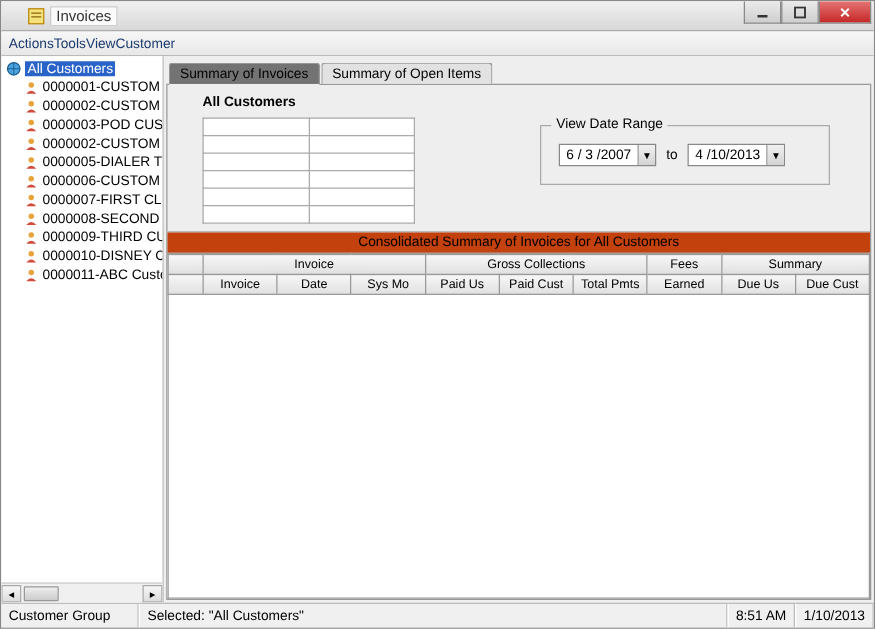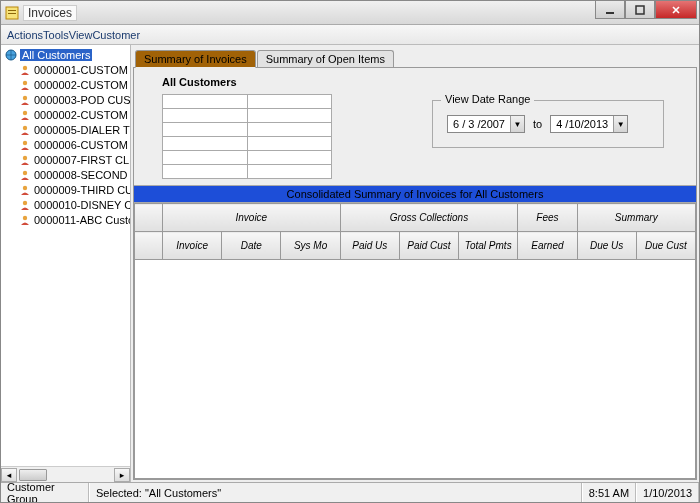--- a/index.html
+++ b/index.html
@@ -12,21 +12,21 @@
     height: 503px;
     overflow: hidden;
     border: 1px solid #888;
   }
   .titlebar {
     height: 24px;
     background: linear-gradient(to bottom, #f0f0f0, #d8d8d8);
     border-bottom: 1px solid #aaa;
     display: flex;
     align-items: center;
-    padding-left: 4px;
+    padding-left: 21px;
     position: relative;
   }
   .titlebar .icon {
     width: 14px; height: 14px;
     margin-right: 4px;
     display: flex; align-items: center; justify-content: center;
   }
   .titlebar .title-text {
     font-size: 12px;
     color: #333;
@@ -144,21 +144,21 @@
     border: 1px solid #999;
     border-bottom: none;
     padding: 2px 8px;
     font-size: 11px;
     background: #eee;
     margin-right: 1px;
     border-radius: 3px 3px 0 0;
     position: relative;
   }
   .tab.active {
-    background: #a16207;
+    background: #737373;
     z-index: 2;
     border-bottom: 1px solid #eee;
     margin-bottom: -1px;
   }
   .tab.inactive {
     background: #e2e2e2;
   }
   .tab-panel {
     flex: 1;
     border: 1px solid #999;
@@ -225,38 +225,37 @@
     width: 14px; height: 16px;
     background: linear-gradient(to bottom,#f0f0f0,#d4d4d4);
     border-left: 1px solid #999;
     display: flex; align-items: center; justify-content: center;
     font-size: 8px;
   }
   .grid-title {
     text-align: center;
     font-size: 11px;
     padding: 2px 0;
-    background: #1d4ed8;
+    background: #c2410c;
     border-bottom: 1px solid #aaa;
   }
   .grid-headers table {
     width: 100%;
     border-collapse: collapse;
     table-layout: fixed;
   }
   .grid-headers th {
     border: 1px solid #999;
     background: linear-gradient(to bottom,#f6f6f6,#e0e0e0);
     font-weight: normal;
     font-size: 10px;
-    height: 28px;
+    height: 16px;
     padding: 0 2px;
     overflow: hidden;
     white-space: nowrap;
-    font-style: italic;
   }
   .grid-body {
     flex: 1;
     background: #fff;
     border: 1px solid #999;
     border-top: none;
   }
   .statusbar {
     height: 20px;
     border-top: 1px solid #aaa;
@@ -265,21 +264,21 @@
     align-items: center;
     font-size: 11px;
   }
   .statusbar .cell {
     border-right: 1px solid #bbb;
     border-left: 1px solid #fff;
     padding: 0 6px;
     height: 100%;
     display: flex; align-items: center;
   }
-  .statusbar .cell:first-child { border-left: none; width: 88px; }
+  .statusbar .cell:first-child { border-left: none; width: 110px; }
   .statusbar .flex { flex: 1; }
 </style>
 </head>
 <body>
 
 <div class="titlebar">
   <span class="icon">
     <svg width="14" height="14">
         <rect x="1" y="1" width="12" height="12" fill="#f6e27a" stroke="#b8860b"></rect>
         <rect x="3" y="4" width="8" height="1" fill="#8b6508"></rect>

